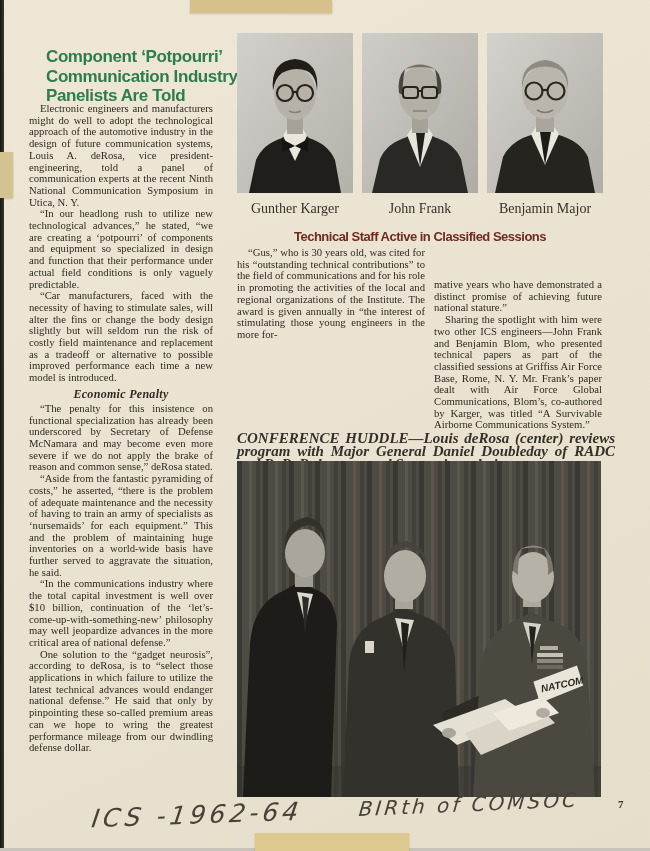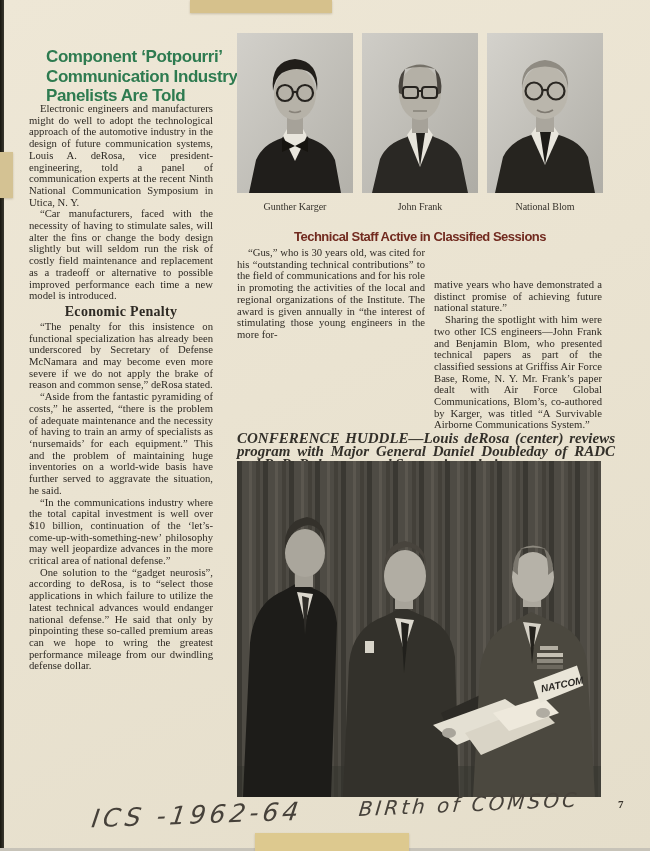--- a/index.html
+++ b/index.html
@@ -17,28 +17,28 @@
   .tape-bottom{left:255px;top:833px;width:154px;height:18px;background:#ddc98f;}
 
   .headline-green{
     position:absolute;left:46px;top:36px;width:205px;
     font-family:"Liberation Sans",sans-serif;font-weight:bold;
     font-size:17px;line-height:19.5px;letter-spacing:-.4px;color:#2e7b50;
   }
   .bodycol{font-size:10.7px;line-height:11.7px;text-align:justify;overflow:hidden;}
   .bodycol p{margin:0;text-indent:11px;}
   .col1{position:absolute;left:29px;top:103px;width:184px;height:708px;}
-  .subhead{text-align:center;font-weight:bold;font-size:14px;line-height:16px;
-    text-indent:0 !important;margin:2px 0 1px !important;letter-spacing:.3px;}
+  .subhead{text-align:center;font-weight:bold;font-size:12px;line-height:16px;
+    text-indent:0 !important;margin:2px 0 1px !important;letter-spacing:.3px;font-style:italic;}
 
   .photos-row{position:absolute;left:237px;top:33px;width:366px;display:flex;gap:9px;}
   .photo-fig{width:116px;height:160px;}
   .photo-fig svg{display:block;width:116px;height:160px;}
   .captions-row{position:absolute;left:237px;top:201px;width:366px;display:flex;gap:9px;
-    font-size:10px;color:#36322b;justify-content:center;}
+    font-size:14px;color:#36322b;justify-content:center;}
   .captions-row div{width:116px;text-align:center;}
 
   .headline-red{
     position:absolute;left:236px;top:218px;width:368px;text-align:center;
     font-family:"Liberation Sans",sans-serif;font-weight:bold;
     font-size:13px;letter-spacing:-.5px;color:#712a1f;
   }
   .col2{position:absolute;left:237px;top:247px;width:188px;height:166px;}
   .col3{position:absolute;left:434px;top:247px;width:168px;height:166px;margin-top:32px;}
   .noindent{text-indent:0 !important;}
@@ -69,20 +69,21 @@
   <div class="tape tape-bottom"></div>
 
   <h1 class="headline-green">
     <span>Component ‘Potpourri’</span><br>
     <span>Communication Industry,</span><br>
     <span>Panelists Are Told</span>
   </h1>
 
   <div class="bodycol col1">
     <p>Electronic engineers and manufacturers might do well to adopt the technological approach of the automotive industry in the design of future communication systems, Louis A. deRosa, vice president-engineering, told a panel of communication experts at the recent Ninth National Communication Symposium in Utica, N. Y.</p>
+    <p>“In our headlong rush to utilize new technological advances,” he stated, “we are creating a ‘potpourri’ of components and equipment so specialized in design and function that their performance under actual field conditions is only vaguely predictable.</p>
     <p>“Car manufacturers, faced with the necessity of having to stimulate sales, will alter the fins or change the body design slightly but will seldom run the risk of costly field maintenance and replacement as a tradeoff or alternative to possible improved performance each time a new model is introduced.</p>
     <p class="subhead">Economic Penalty</p>
     <p>“The penalty for this insistence on functional specialization has already been underscored by Secretary of Defense McNamara and may become even more severe if we do not apply the brake of reason and common sense,” deRosa stated.</p>
     <p>“Aside from the fantastic pyramiding of costs,” he asserted, “there is the problem of adequate maintenance and the necessity of having to train an army of specialists as ‘nursemaids’ for each equipment.” This and the problem of maintaining huge inventories on a world-wide basis have further served to aggravate the situation, he said.</p>
     <p>“In the communications industry where the total capital investment is well over $10 billion, continuation of the ‘let’s-come-up-with-something-new’ philosophy may well jeopardize advances in the more critical area of national defense.”</p>
     <p>One solution to the “gadget neurosis”, according to deRosa, is to “select those applications in which failure to utilize the latest technical advances would endanger national defense.” He said that only by pinpointing these so-called premium areas can we hope to wring the greatest performance mileage from our dwindling defense dollar.</p>
   </div>
 
   <div class="photos-row">
     <div class="photo-fig">
@@ -154,21 +155,21 @@
             <path d="M55.5,57 L60.5,57"></path>
         </g>
         <path d="M50,77 Q58,82 66,77" stroke="#7e7970" stroke-width="1.6" fill="none"></path>
       </svg>
     </div>
   </div>
 
   <div class="captions-row">
     <div>Gunther Karger</div>
     <div>John Frank</div>
-    <div>National Blom</div>
+    <div>Benjamin Major</div>
   </div>
 
   <h2 class="headline-red">Technical Staff Active in Classified Sessions</h2>
 
   <div class="bodycol col2">
     <p>“Gus,” who is 30 years old, was cited for his “outstanding technical contributions” to the field of communications and for his role in promoting the activities of the local and regional organizations of the Institute. The award is given annually in “the interest of stimulating those young engineers in the more for-</p>
   </div>
   <div class="bodycol col3">
     <p class="noindent">mative years who have demonstrated a distinct promise of achieving future national stature.”</p>
     <p>Sharing the spotlight with him were two other ICS engineers—John Frank and Benjamin Blom, who presented technical papers as part of the classified sessions at Griffiss Air Force Base, Rome, N. Y. Mr. Frank’s paper dealt with Air Force Global Communications, Blom’s, co-authored by Karger, was titled “A Survivable Airborne Communications System.”</p>

